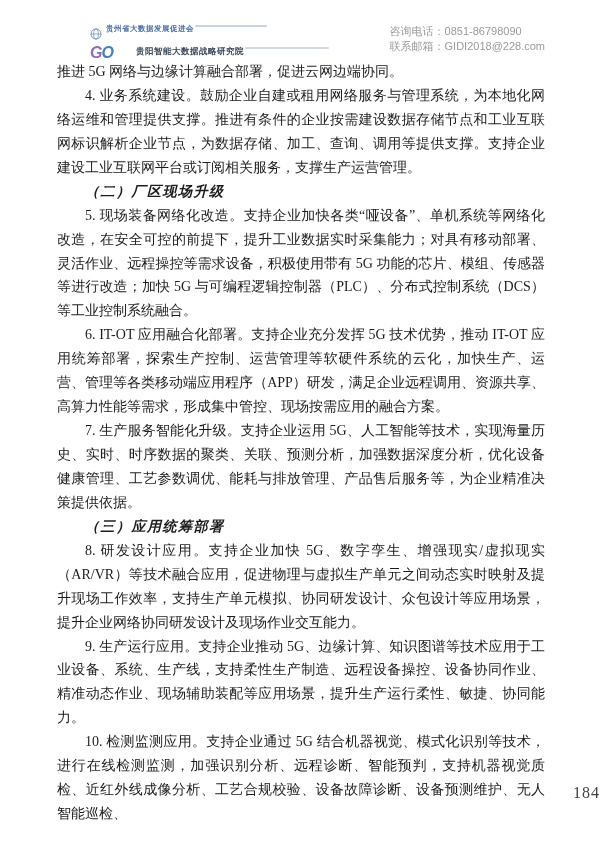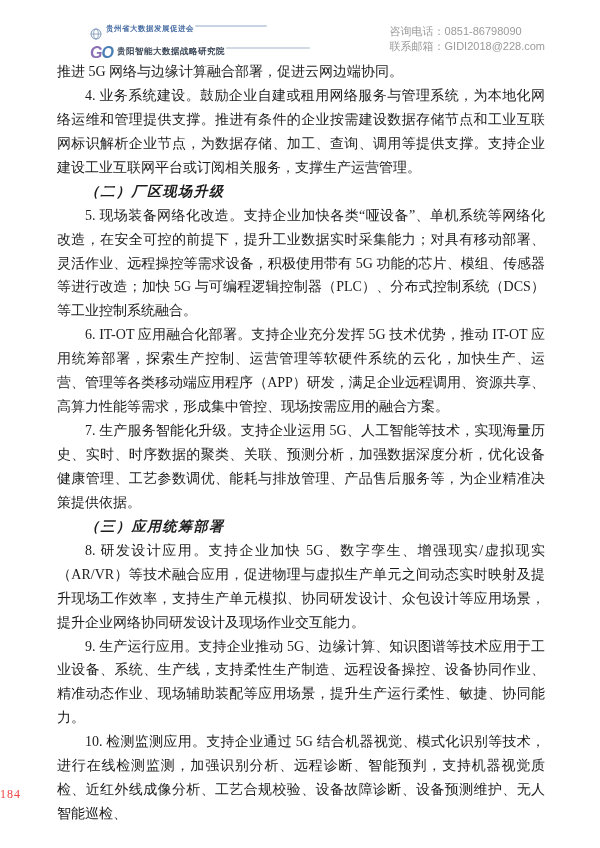--- a/index.html
+++ b/index.html
@@ -18,21 +18,21 @@
   }
   .logo-mark-go .g{color:#8b6fb5;}
   .logo-mark-go .o{color:#4a7fb5;}
   .logo-texts{display:flex;flex-direction:row;gap:1px;}
   .logo1-name{
     font-family:"Liberation Sans",sans-serif;font-size:7.5px;line-height:8px;
     font-weight:bold;color:#4a6fa5;letter-spacing:0.5px;white-space:nowrap;
   }
   .logo2-name{
     font-family:"Liberation Sans",sans-serif;font-size:8.5px;line-height:9px;
-    font-weight:bold;color:#3a4656;letter-spacing:0.5px;white-space:nowrap;
+    font-weight:bold;color:#3a4656;letter-spacing:0.5px;white-space:nowrap;margin-left:19px;
   }
   .logo-subbar{height:2px;border-radius:1px;background:#c9d4e2;width:72px;}
   .logo-subbar.wide{width:84px;background:#d3d9e2;}
   
   .contact{
     position:absolute;right:55px;top:24px;
     font-family:"Liberation Sans",sans-serif;font-size:11px;line-height:15px;
     color:#9a9a9a;text-align:left;white-space:nowrap;
   }
   
@@ -41,22 +41,22 @@
     font-size:14px;line-height:23.93px;
     text-align:justify;text-justify:inter-ideograph;
   }
   .para{margin:0;text-indent:2em;}
   .para.continuation{text-indent:0;}
   .para.section-heading{
     font-style:italic;font-weight:bold;letter-spacing:1.5px;
   }
   
   .page-number{
-    position:absolute;left:0;right:0;bottom:46px;text-align:left;
-    font-size:12px;color:#ef4444;letter-spacing:1px;
+    position:absolute;left:0;right:0;bottom:46px;text-align:right;
+    font-size:16px;color:#404040;letter-spacing:1px;
   }
 </style>
 </head>
 <body>
 
 <div class="page">
 
   <div class="header-logos">
     <div class="logo-row">
       <span class="logo-mark-globe">

